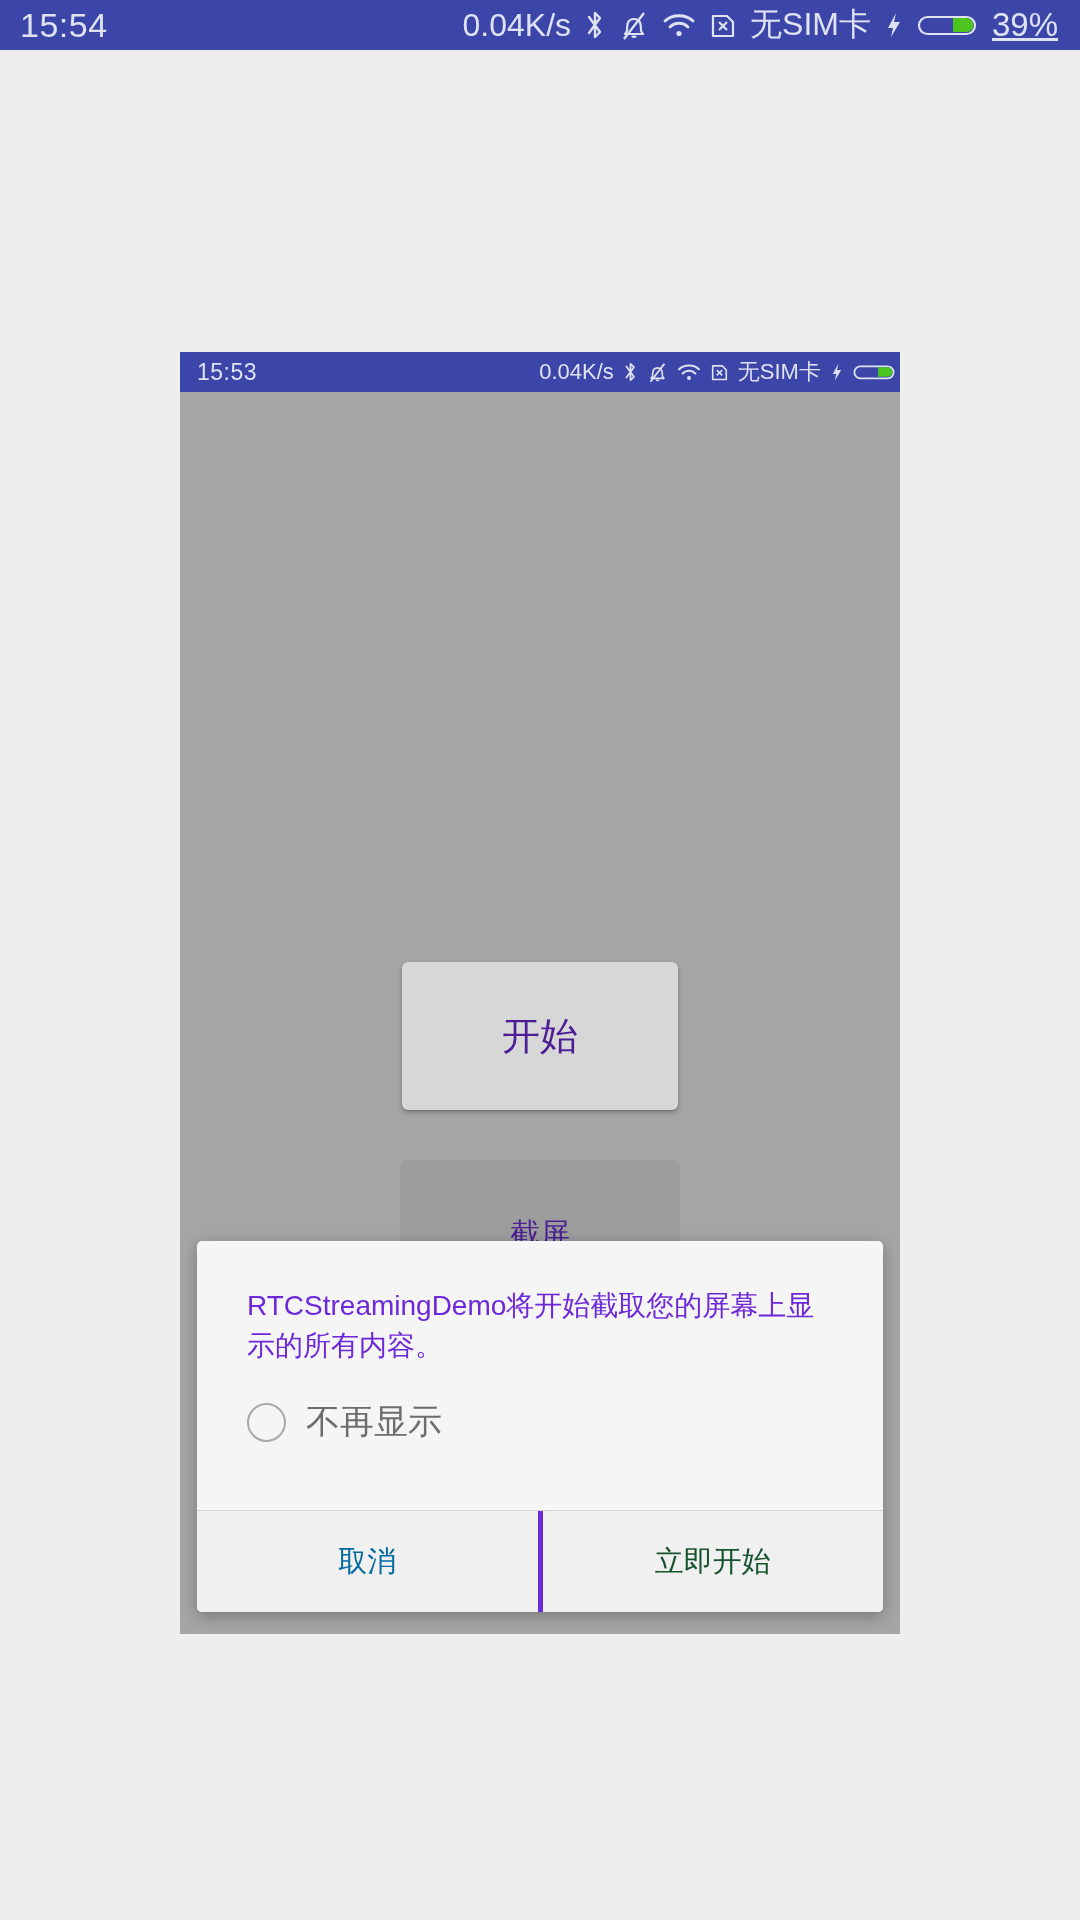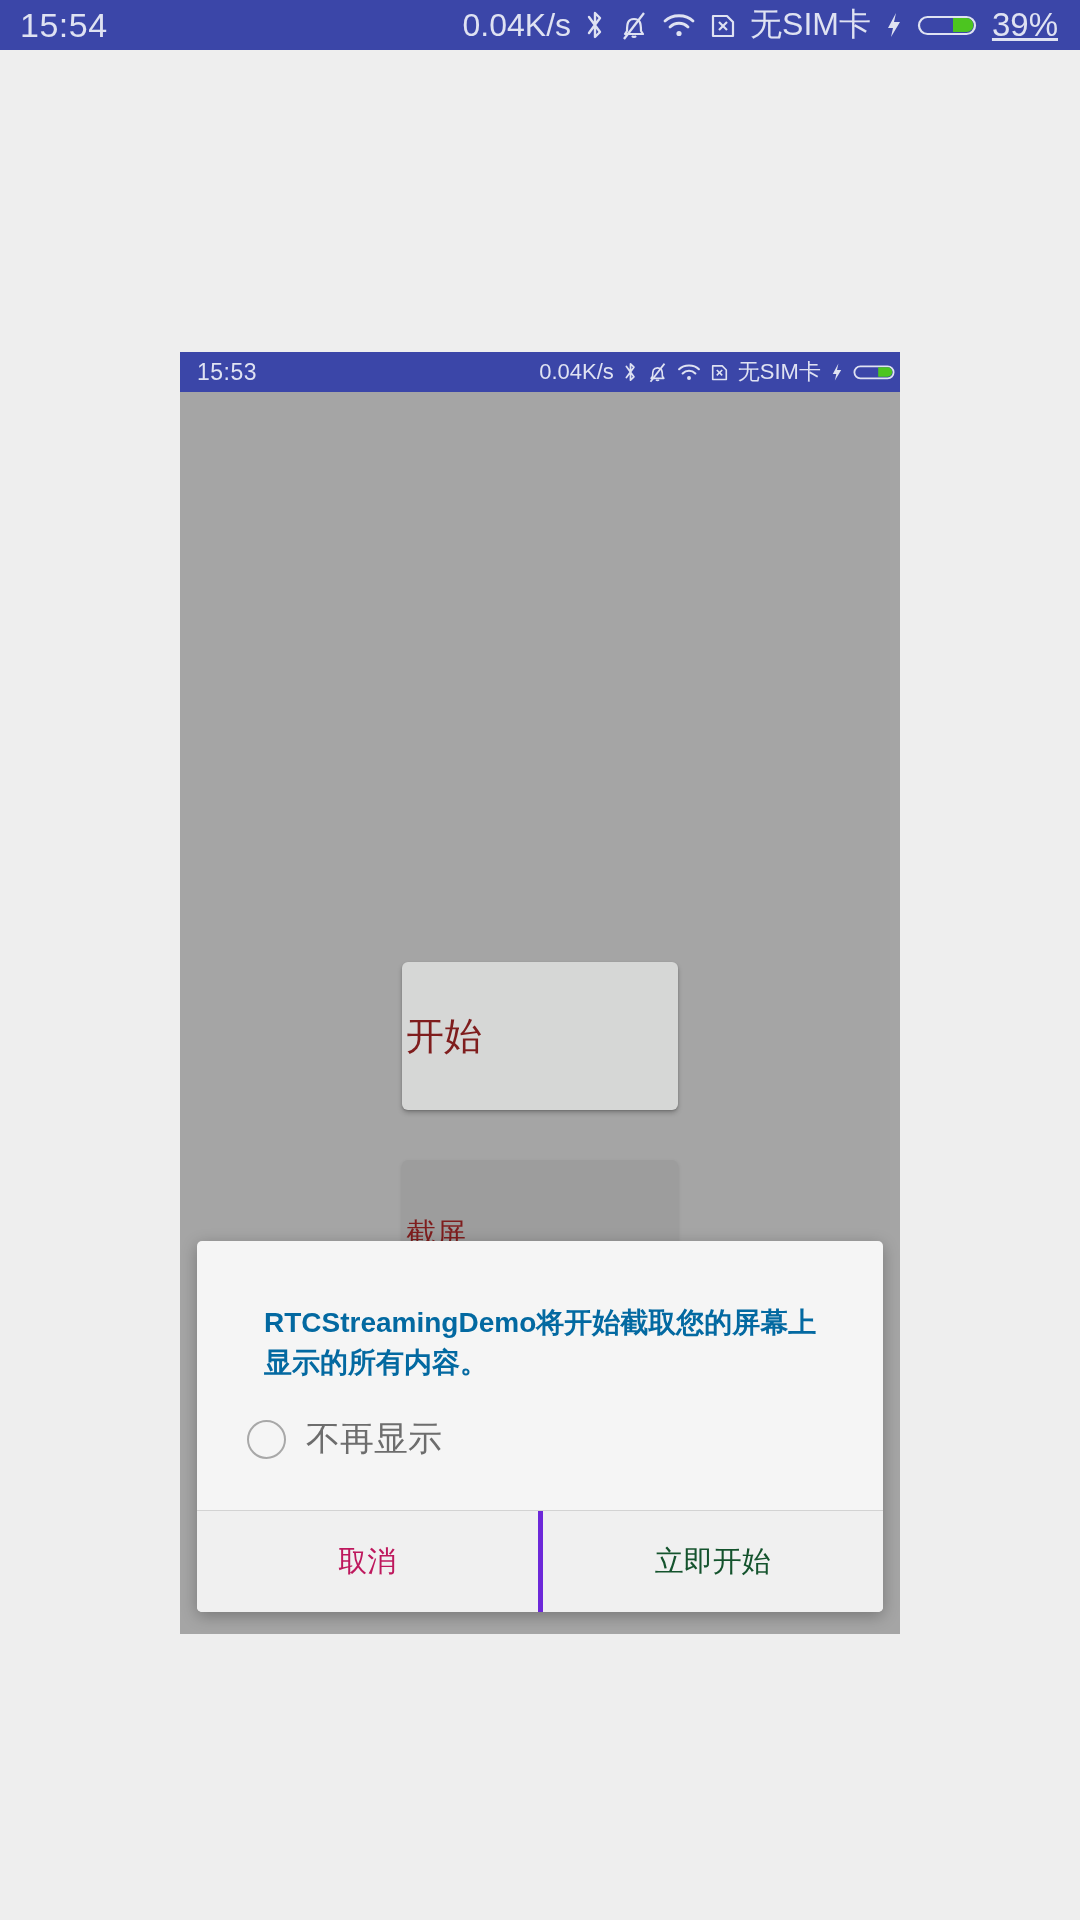--- a/index.html
+++ b/index.html
@@ -74,22 +74,22 @@
     height: 1242px;
     background: #a5a5a5;
   }
 
   
   .app-btn {
     position: absolute;
     border: none;
     border-radius: 6px;
     font-family: inherit;
-    color: #7f1d1d;
-    text-align: left;
+    color: #4c1d95;
+    text-align: center;
     padding: 4px;
   }
   .btn-start {
     left: 222px;
     top: 570px;
     width: 276px;
     height: 148px;
     background: #d6d7d6;
     font-size: 38px;
     box-shadow: 0 3px 5px rgba(0,0,0,0.22), 0 1px 2px rgba(0,0,0,0.16);
@@ -120,24 +120,23 @@
   }
   .dialog-body {
     flex: 0 0 auto;
     height: 269px;
     padding: 45px 46px 0 50px;
     box-sizing: border-box;
   }
   .dialog-message {
     font-size: 28px;
     line-height: 1.43;
-    color: #0369a1;
-    margin: 17px;
+    color: #6d28d9;
+    margin: 0;
     max-width: 580px;
-    font-weight: bold;
   }
   .dialog-check-row {
     display: flex;
     align-items: center;
     margin-top: 33px;
   }
   .checkbox-circle {
     width: 39px;
     height: 39px;
     border-radius: 50%;
@@ -156,21 +155,21 @@
     display: flex;
     border-top: 1px solid #d3d3d3;
     background: #f0f0f0;
   }
   .dialog-btn {
     flex: 1 1 0;
     border: none;
     background: transparent;
     font-family: inherit;
     font-size: 29px;
-    color: #be185d;
+    color: #0369a1;
     cursor: pointer;
     display: flex;
     align-items: center;
     justify-content: center;
   }
   .dialog-btn.primary {
     color: #14532d;
     border-left: 5px solid #6d28d9;
   }
 </style>

